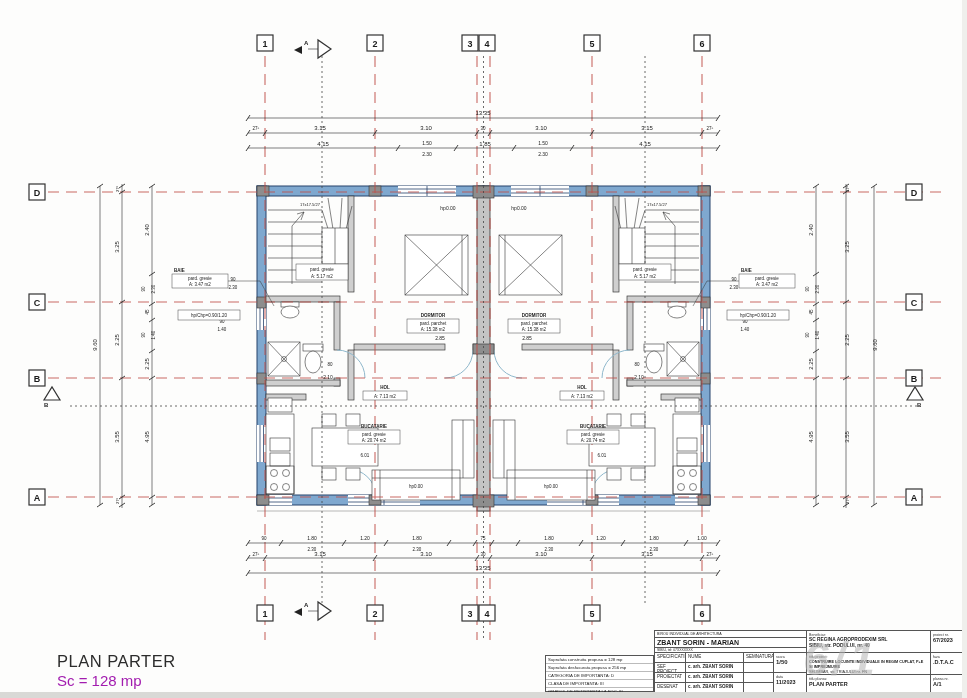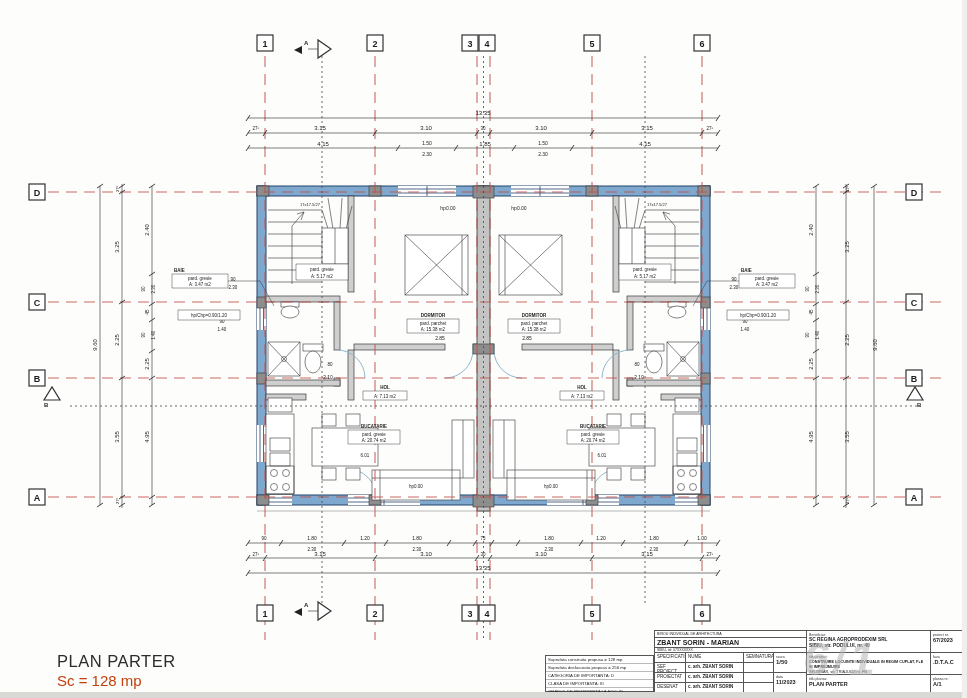--- a/index.html
+++ b/index.html
@@ -33,21 +33,21 @@
   .lbl{font-size:3.6px;color:#333}
   .val{font-weight:bold}
   .wm{position:absolute;left:148px;top:2px;font-size:46px;font-style:italic;color:#b5b5b5;
       opacity:.55;pointer-events:none;font-weight:bold;letter-spacing:4px;}
   .notes{position:absolute;left:545px;top:655px;width:109px;height:37px;border:1px solid #555;
          background:#fff;font-size:4.3px;box-sizing:border-box;}
   .notes div{padding:0 2px;border-bottom:1px solid #bbb;height:6.9px;line-height:7px;
              white-space:nowrap;overflow:hidden;}
   .notes div:last-child{border-bottom:none}
   .ptitle{position:absolute;left:57px;top:652px;font-size:16.5px;color:#2c2c2c;letter-spacing:.5px;}
-  .parea{position:absolute;left:57px;top:672px;font-size:15px;color:#c2410c;}
+  .parea{position:absolute;left:57px;top:672px;font-size:15px;color:#a21caf;}
   .bstrip{position:absolute;left:0;top:692px;width:967px;height:6px;background:#d9d9d6;}
   .rstrip{position:absolute;left:962px;top:0;width:5px;height:698px;background:#efefec;}
 </style>
 </head>
 <body>
 
 <div id="sheet">
 
 <svg width="967" height="698" viewBox="0 0 967 698">
 

